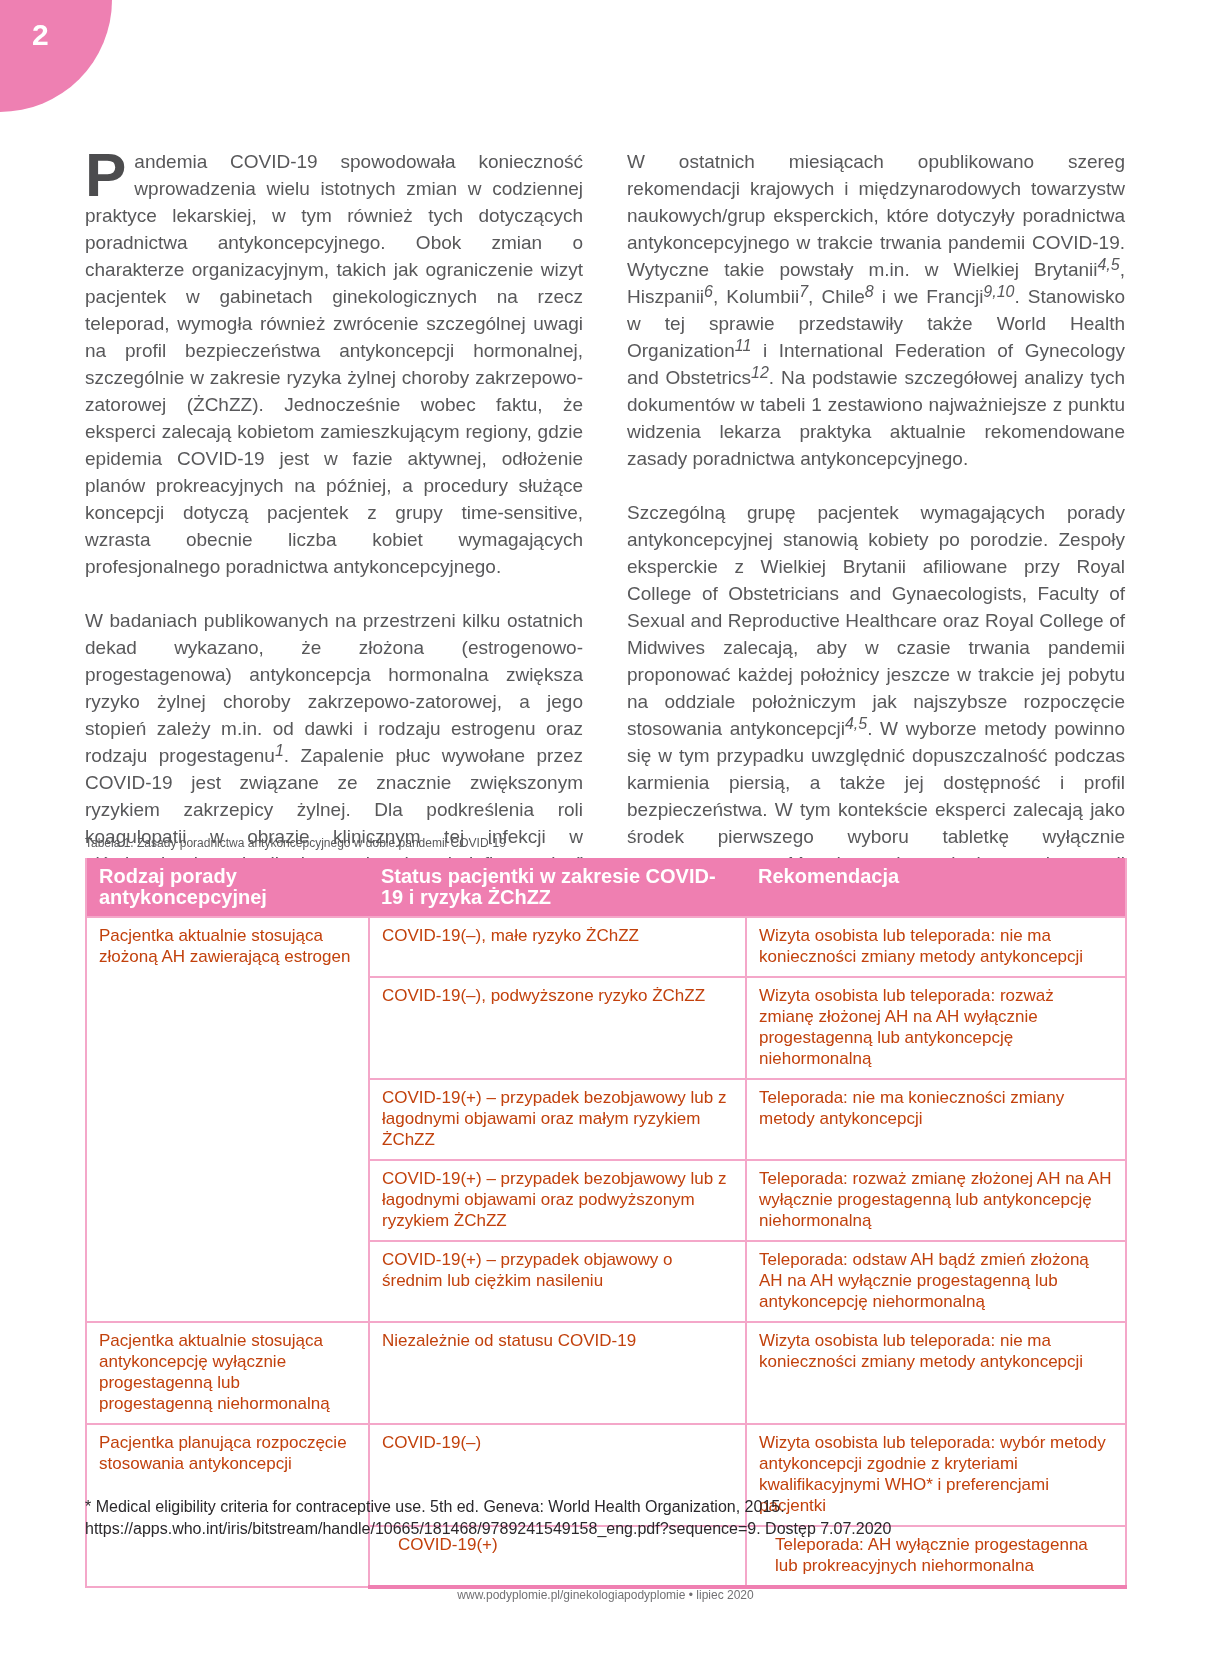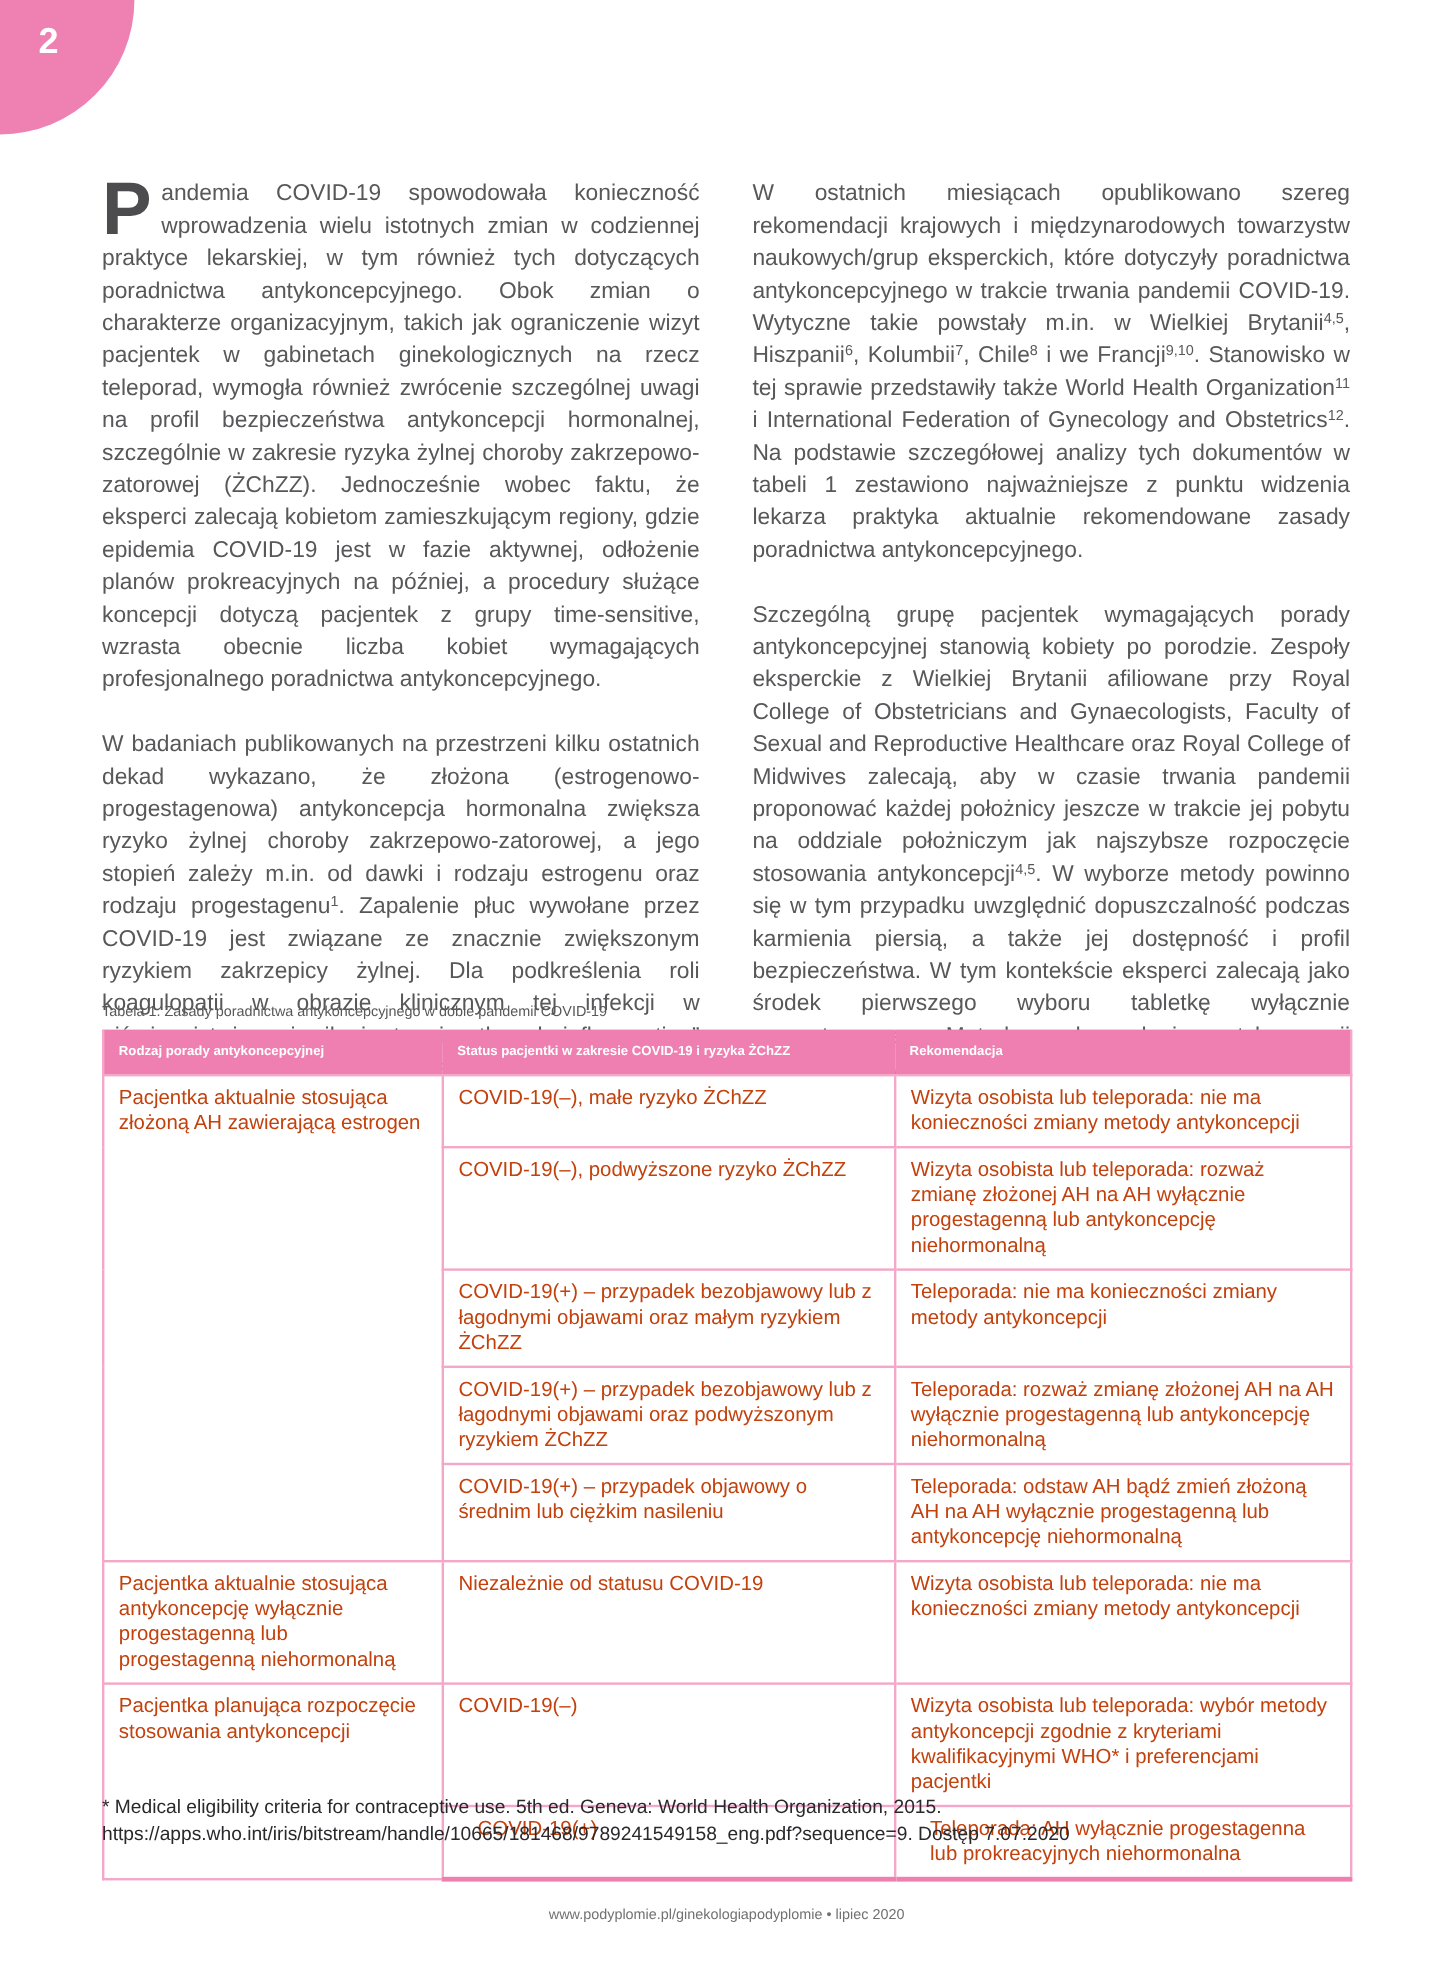--- a/index.html
+++ b/index.html
@@ -24,30 +24,30 @@
   .col{
     width:498px;font-size:19px;line-height:27px;color:#58585a;
     text-align:justify;
   }
   .col p{margin:0;}
   .col p + p{margin-top:27px;}
   .dropcap{
     float:left;font-size:62px;line-height:50px;padding:2px 8px 0 0;
     color:#4c4c4e;font-weight:bold;
   }
-  sup{font-size:12px;line-height:0;vertical-align:baseline;position:relative;top:-6px;}
+  sup{font-size:16px;line-height:0;vertical-align:baseline;position:relative;top:-6px;font-style:italic;}
   
   .table-block{position:absolute;left:85px;top:836px;width:1040px;}
   .table-title{font-size:12px;color:#58585a;margin:0 0 8px 0;}
   table.t{
     border-collapse:collapse;width:100%;table-layout:fixed;
     border:2px solid #f4a7c9;border-top:none;
   }
   table.t thead th{
-    background:#ef7fb1;color:#ffffff;font-size:11px;font-weight:bold;
+    background:#ef7fb1;color:#ffffff;font-size:20px;font-weight:bold;
     text-align:left;vertical-align:top;padding:8px 12px;line-height:21px;
     border:none;
   }
   table.t tbody td{
     border:2px solid #f4a7c9;background:#ffffff;
     font-size:17px;line-height:21px;color:#c2410c;
     vertical-align:top;text-align:left;padding:7px 12px 9px 12px;
   }
   table.t tbody tr:last-child td{border-bottom:4px solid #ef7fb1;padding-left:28px;}
   col.c1{width:283px;} col.c2{width:377px;} col.c3{width:380px;}

